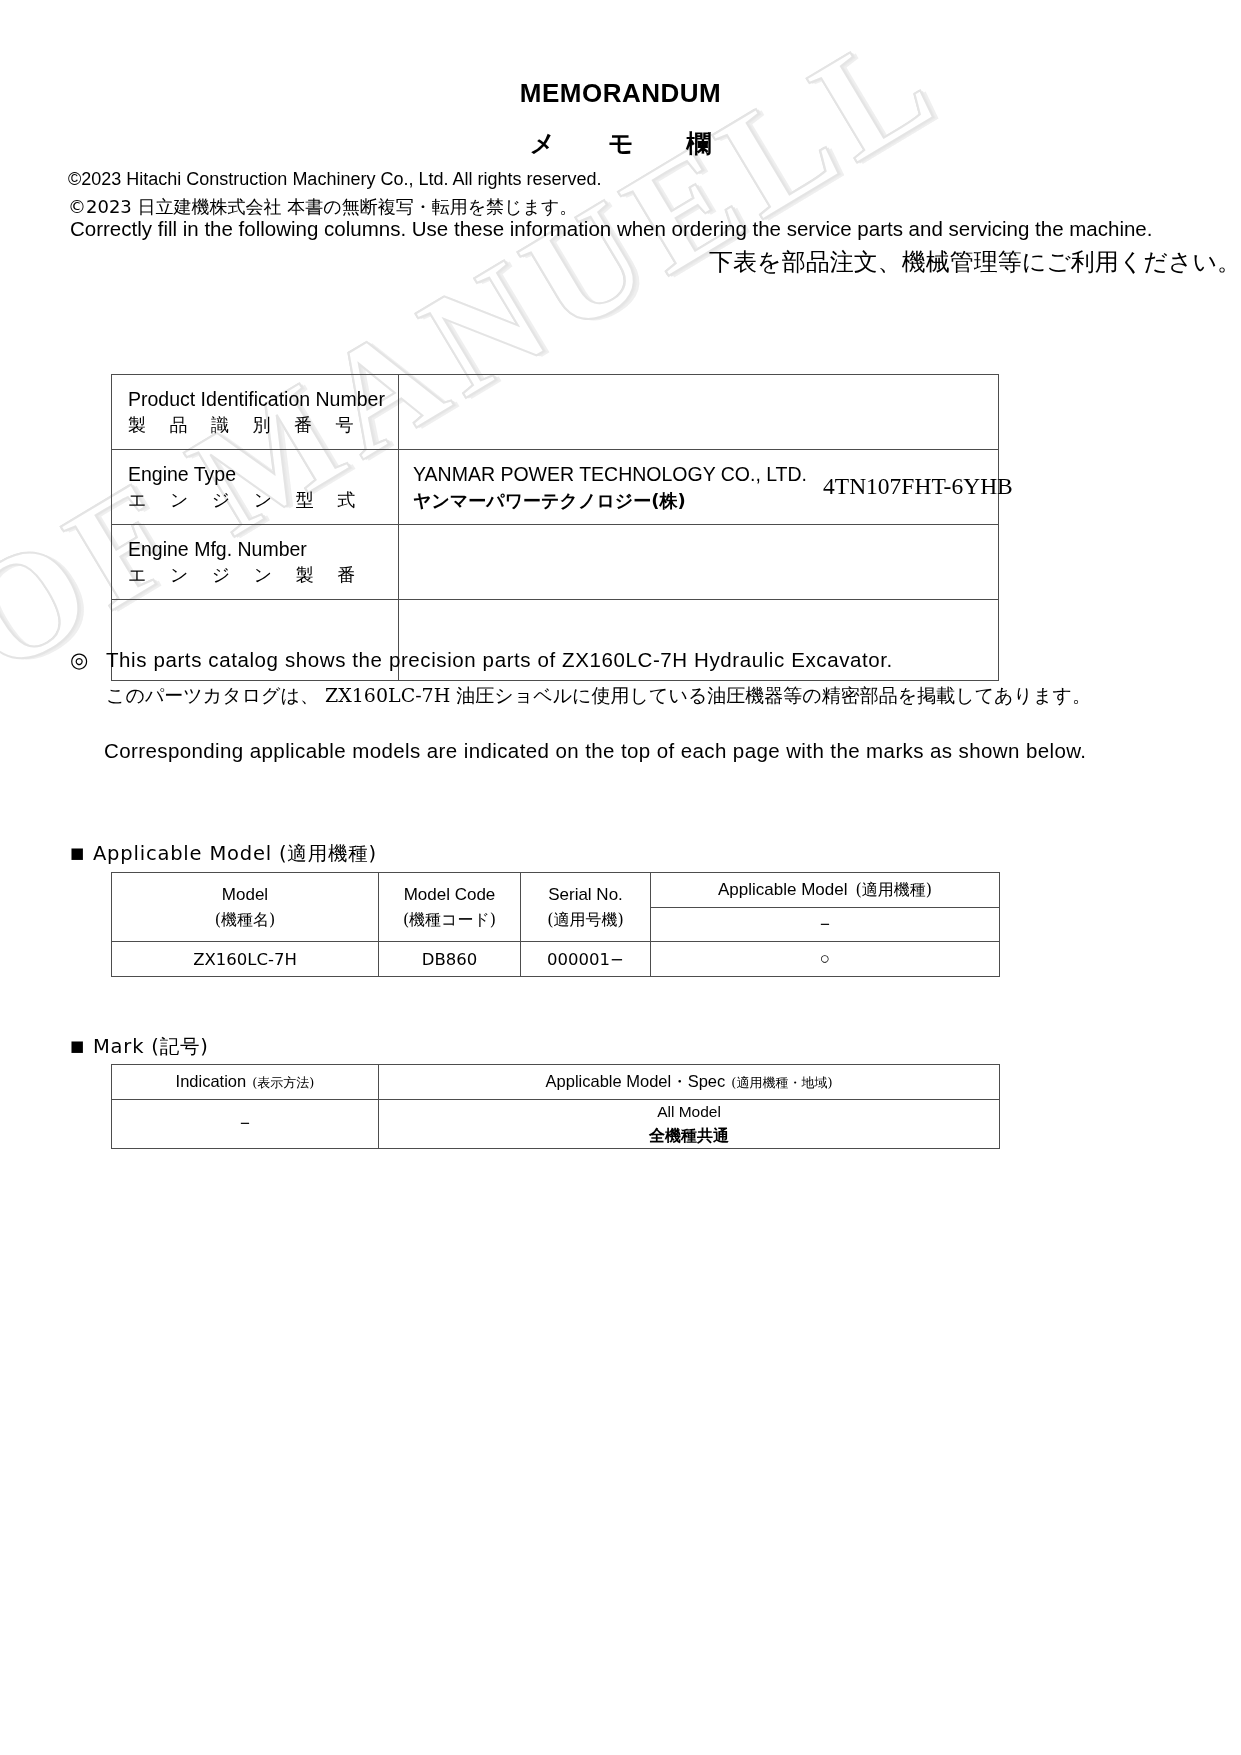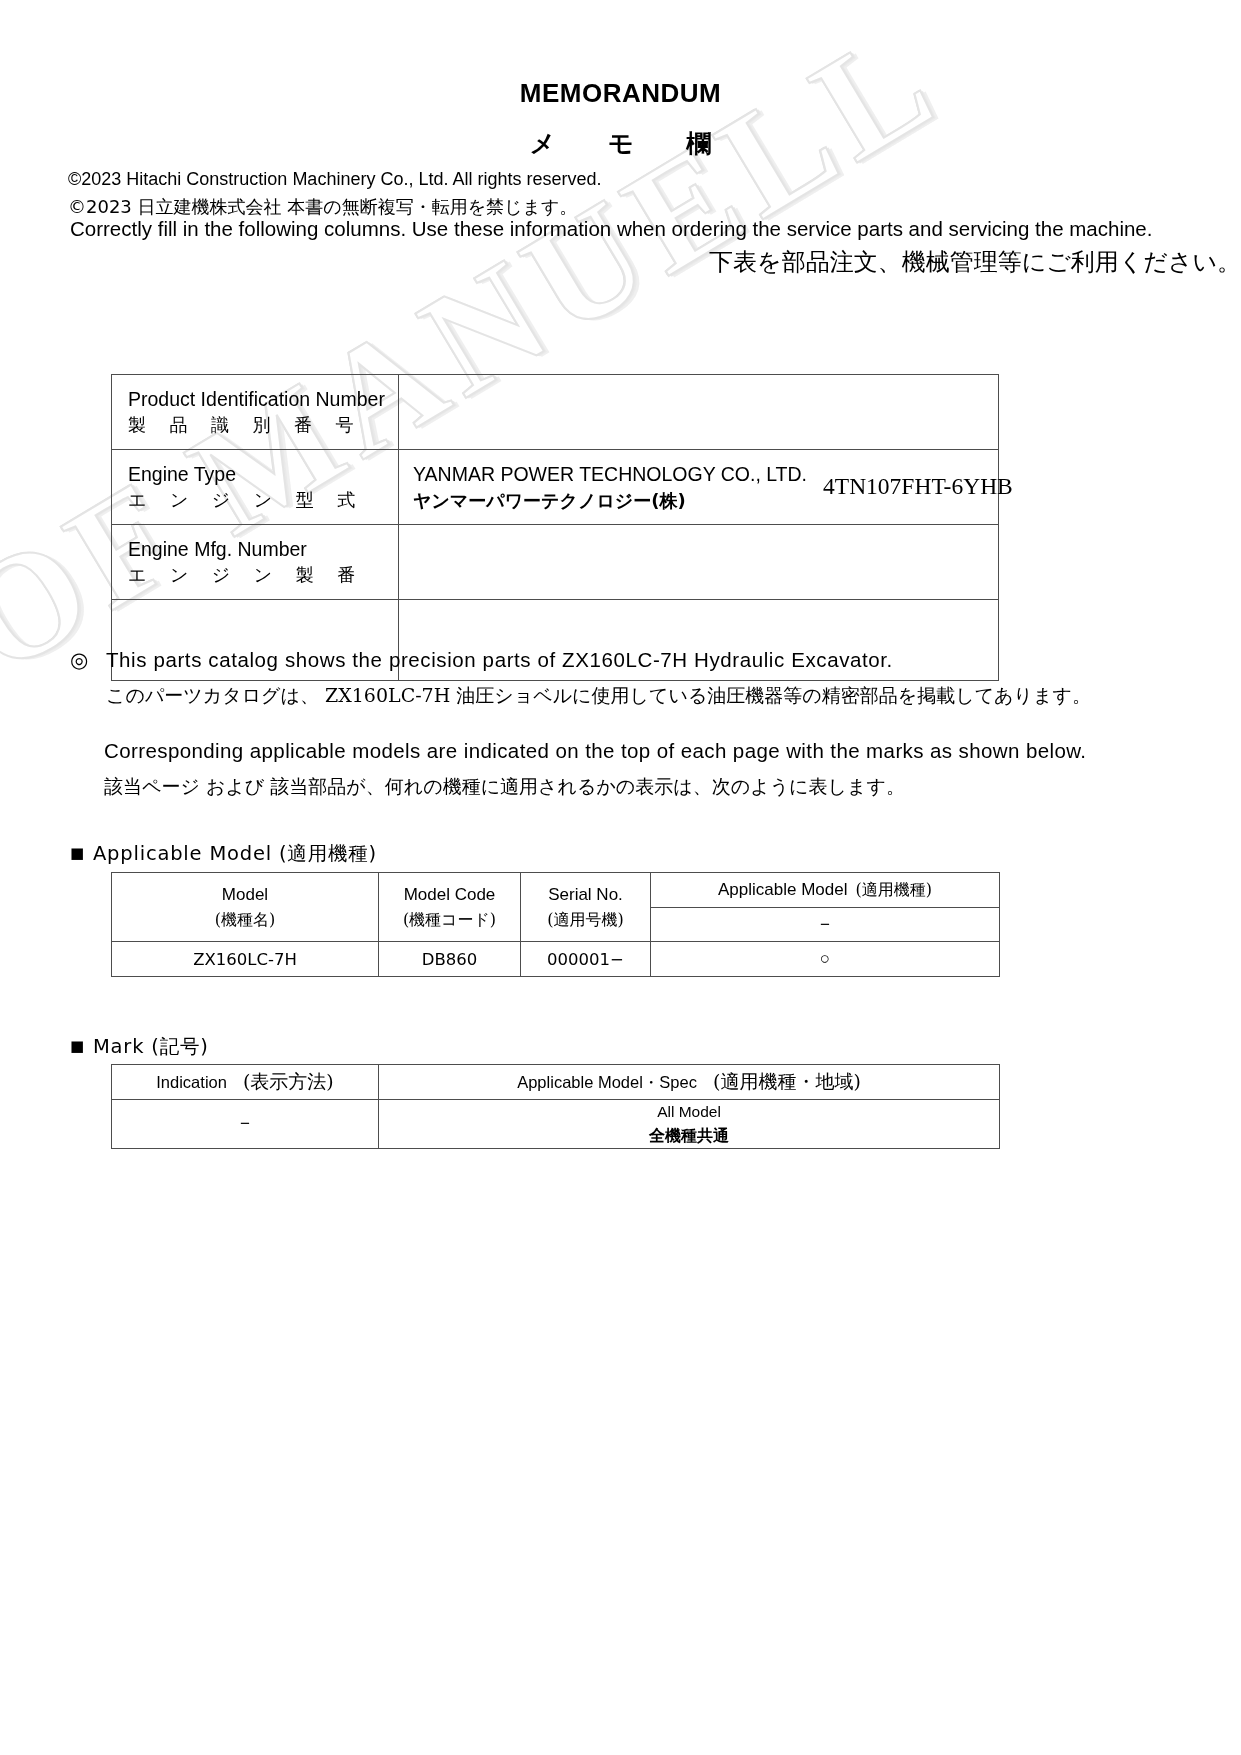--- a/index.html
+++ b/index.html
@@ -255,22 +255,22 @@
   }
   .mark-table td {
     border: 1.3px solid #4d4d4d;
     padding: 0;
     vertical-align: middle;
   }
   .mark-table .mh { height: 34px; }
   .mark-table .mh .en { font-size: 16.5px; }
   .mark-table .mh .jp {
     font-family: "DejaVu Serif", serif;
-    font-size: 19px;
-    padding-left: 16px;
+    font-size: 13px;
+    padding-left: 6px;
   }
   .mark-table .mb { height: 48px; }
   .mark-table .mb .en { font-size: 15.5px; line-height: 1.45; }
   .mark-table .mb .jp {
     font-family: "DejaVu Sans", sans-serif;
     font-weight: bold;
     font-size: 16px;
     line-height: 1.45;
   }
   .mark-table .dash { font-size: 17px; }
@@ -358,21 +358,20 @@
         <div class="note-mark">◎</div>
         <div class="note-text">
           <div class="en">This parts catalog shows the precision parts of ZX160LC-7H Hydraulic Excavator.</div>
           <div class="jp">このパーツカタログは、 ZX160LC-7H 油圧ショベルに使用している油圧機器等の精密部品を掲載してあります。</div>
         </div>
       </div>
     </div>
 
     <div class="note-block2">
       <div class="en">Corresponding applicable models are indicated on the top of each page with the marks as shown below.</div>
-      <div class="jp">該当ページ および 該当部品が、何れの機種に適用されるかの表示は、次のように表します。</div>
     </div>
 
     <div class="section-head" style="left:70px; top:762px;">
       <span class="sq">■</span><span>Applicable Model (適用機種)</span>
     </div>
 
     <table class="app-table">
       <colgroup>
         <col style="width:267px">
         <col style="width:142px">

